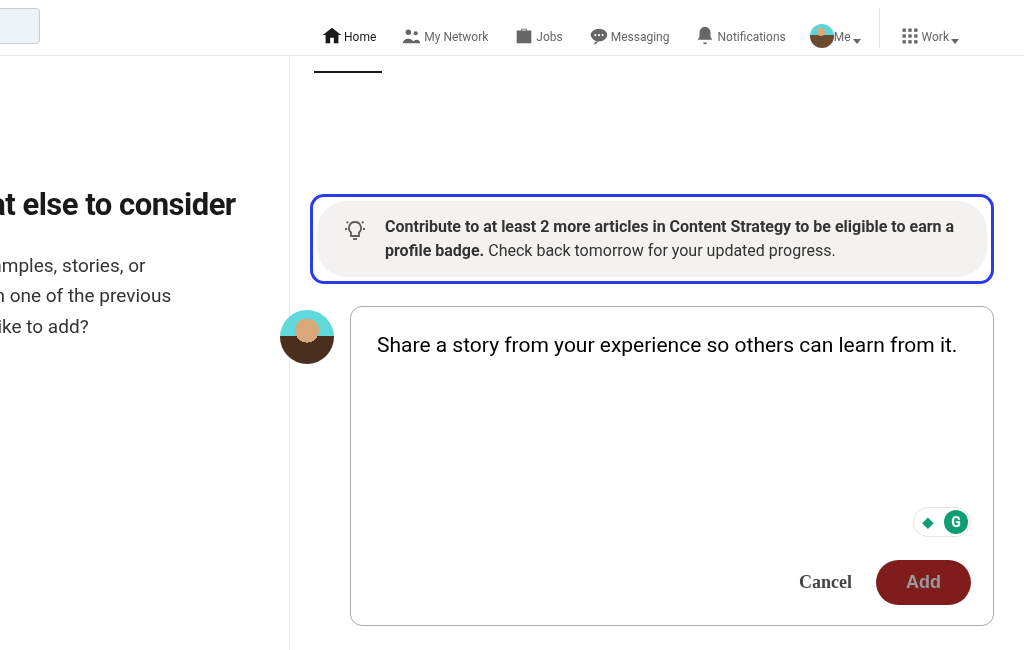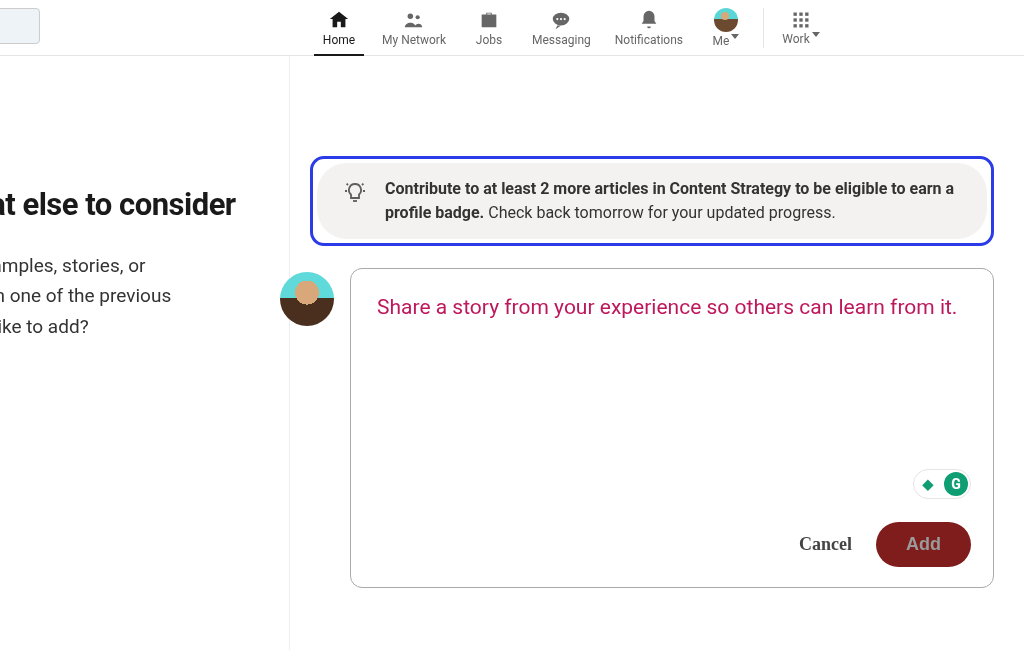--- a/index.html
+++ b/index.html
@@ -32,26 +32,25 @@
       border-radius: 4px;
     }
     .nav-items {
       margin-left: 300px;
       display: flex;
       align-items: flex-start;
       height: 100%;
     }
     .nav-item {
       display: flex;
-      flex-direction: column;
       align-items: center;
       justify-content: center;
       padding: 16px 12px;
       min-width: 62px;
-      height: 56px;
+      height: 73px;
       cursor: pointer;
       color: #666666;
       font-size: 12px;
       position: relative;
     }
     .nav-item .icon {
       width: 24px;
       height: 24px;
       display: flex;
       align-items: center;
@@ -95,21 +94,21 @@
     }
     .caret {
       display: inline-block;
       margin-left: 2px;
       width: 0; height: 0;
       border-left: 4px solid transparent;
       border-right: 4px solid transparent;
       border-top: 5px solid #666;
       vertical-align: middle;
     }
-    .me-row { display: flex; align-items: flex-start; }
+    .me-row { display: flex; align-items: flex-end; }
 
     
     .main {
       display: flex;
       height: calc(100% - 56px);
     }
     .left-col {
       width: 290px;
       padding: 30px 0 0 0;
       border-right: 1px solid #eee;
@@ -138,21 +137,21 @@
     .right-col {
       flex: 1;
       padding: 30px 30px 0 20px;
       position: relative;
     }
 
     .tip-banner {
       border: 3px solid #2b3be8;
       border-radius: 14px;
       padding: 4px;
-      margin-top: 70px;
+      margin-top: 108px;
     }
     .tip-banner-inner {
       background: #f3f2f0;
       border-radius: 30px;
       padding: 14px 26px;
       display: flex;
       align-items: flex-start;
       gap: 18px;
     }
     .bulb-icon {
@@ -191,21 +190,21 @@
       border-radius: 12px;
       padding: 22px 26px 18px;
       min-height: 320px;
       display: flex;
       flex-direction: column;
       position: relative;
     }
     .compose-placeholder {
       font-size: 21px;
       line-height: 1.55;
-      color: #be185d;
+      color: #000000;
       flex: 0 0 auto;
     }
     .compose-tools {
       position: absolute;
       right: 22px;
       top: 200px;
       display: flex;
       align-items: center;
       gap: 4px;
       background: #fff;

